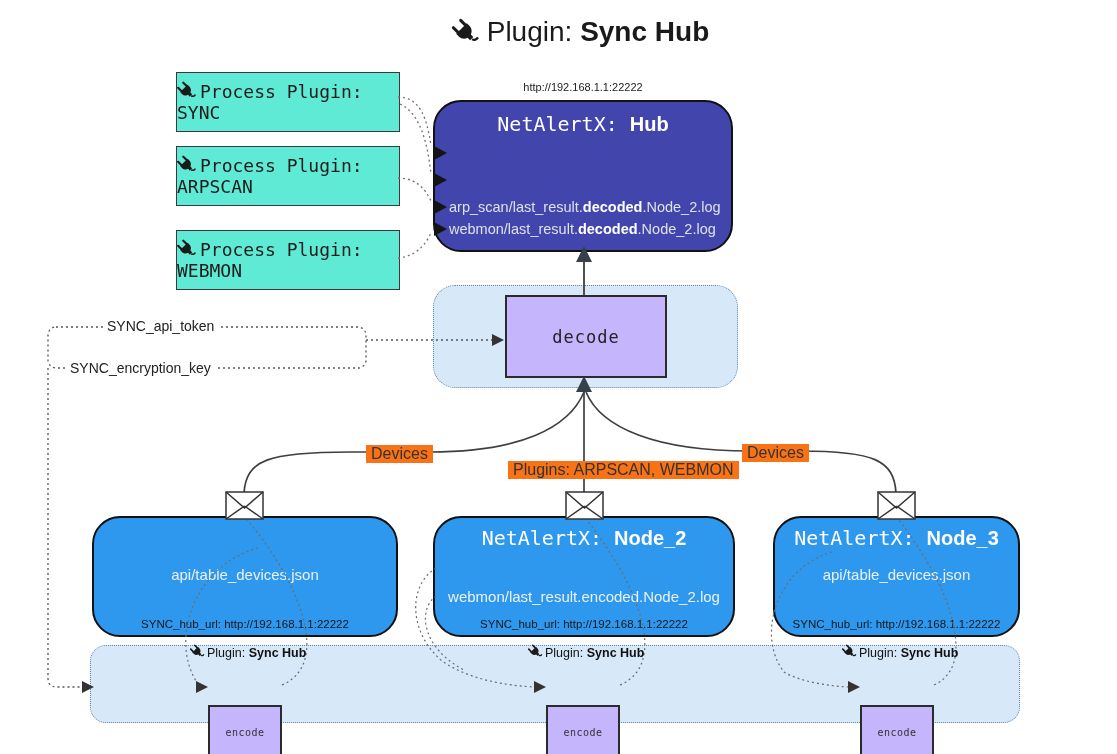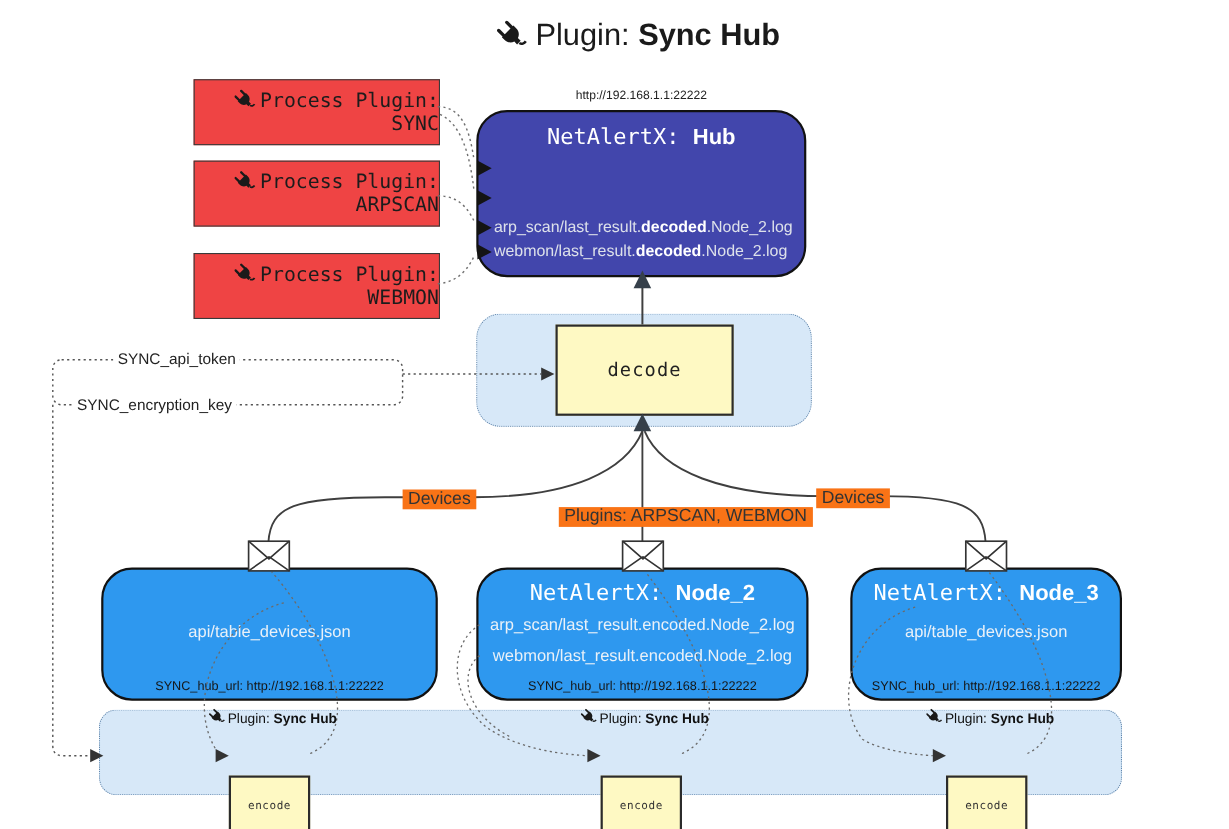--- a/index.html
+++ b/index.html
@@ -5,38 +5,38 @@
   html,body{margin:0;padding:0;background:#fff;}
   .canvas{position:relative;width:1117px;height:754px;background:#ffffff;
           font-family:"Liberation Sans",sans-serif;overflow:hidden;}
   .abs{position:absolute;}
   .svg-layer{position:absolute;left:0;top:0;width:1117px;height:754px;pointer-events:none;z-index:5;}
   
   .title{left:45px;top:16px;width:1070px;text-align:center;font-size:28px;color:#1a1a1a;z-index:2;}
   .title .b{font-weight:700;}
   .title svg{vertical-align:-7px;margin-right:6px;}
   
-  .pbox{left:176px;width:222px;height:58px;border:1.6px solid #3a3a3a;background:#ef4444;
+  .pbox{left:176px;width:222px;height:58px;border:1.6px solid #3a3a3a;background:#5eead4;
         font-family:"DejaVu Sans Mono",monospace;font-size:18px;color:#1c1c1c;
-        display:flex;flex-direction:column;align-items:flex-end;justify-content:center;z-index:2;}
+        display:flex;flex-direction:column;align-items:flex-start;justify-content:center;z-index:2;}
   .pbox .l1{display:flex;align-items:center;gap:3px;}
   
   .hub{left:433px;top:100px;width:300px;height:152px;background:#4246ac;border:2px solid #111;
        border-radius:28px;box-sizing:border-box;z-index:2;}
   .hub-title{left:433px;top:112px;width:300px;text-align:center;font-size:20px;color:#fff;z-index:3;}
   .mono{font-family:"DejaVu Sans Mono",monospace;}
   .hub-title .b,.node-title .b{font-weight:700;font-family:"Liberation Sans",sans-serif;}
   .hublog{left:449px;width:285px;font-size:14.5px;color:#dde1ea;z-index:3;white-space:nowrap;}
   .hublog .b{color:#fff;font-weight:700;}
   .hub-url{left:433px;top:81px;width:300px;text-align:center;font-size:11px;color:#222;z-index:2;}
   
   .panel{background:#d7e8f8;border:1.6px dotted #6286ab;box-sizing:border-box;z-index:1;}
   .decode-panel{left:433px;top:285px;width:305px;height:103px;border-radius:22px;}
   .band{left:90px;top:645px;width:930px;height:78px;border-radius:16px;}
-  .codebox{background:#fef9c3;border:2px solid #2b2b2b;box-sizing:border-box;z-index:2;
+  .codebox{background:#c4b5fd;border:2px solid #2b2b2b;box-sizing:border-box;z-index:2;
            display:flex;align-items:center;justify-content:center;
            font-family:"DejaVu Sans Mono",monospace;color:#222;}
   .decode-box{left:505px;top:295px;width:162px;height:83px;font-size:17px;letter-spacing:1px;}
   .encode-box{top:661px;width:74px;height:54px;font-size:10px;letter-spacing:.5px;color:#333;margin-top:44px;}
   
   .node{top:516px;height:121px;background:#2e98ef;border:2px solid #111;border-radius:28px;
         box-sizing:border-box;z-index:2;}
   .node-title{top:526px;text-align:center;font-size:20px;color:#fff;z-index:3;white-space:nowrap;}
   .nline{text-align:center;font-size:15px;color:#eaf1f8;z-index:3;white-space:nowrap;}
   .nurl{top:618px;text-align:center;font-size:11.5px;color:#161616;z-index:3;white-space:nowrap;}
@@ -113,21 +113,20 @@
   <div class="abs online" style="left:366px;top:445px;">Devices</div>
   <div class="abs online" style="left:508px;top:461px;">Plugins: ARPSCAN, WEBMON</div>
   <div class="abs online" style="left:742px;top:444px;">Devices</div>
 
   <div class="abs node" style="left:92px;width:306px;"></div>
   <div class="abs nline" style="left:92px;width:306px;top:566px;">api/table_devices.json</div>
   <div class="abs nurl" style="left:92px;width:306px;">SYNC_hub_url: http://192.168.1.1:22222</div>
 
   <div class="abs node" style="left:433px;width:302px;"></div>
   <div class="abs node-title mono" style="left:433px;width:302px;"><span>NetAlertX: </span><span class="b">Node_2</span></div>
-  <div class="abs nline" style="left:433px;width:302px;top:560px;">arp_scan/last_result.encoded.Node_2.log</div>
   <div class="abs nline" style="left:433px;width:302px;top:588px;">webmon/last_result.encoded.Node_2.log</div>
   <div class="abs nurl" style="left:433px;width:302px;">SYNC_hub_url: http://192.168.1.1:22222</div>
 
   <div class="abs node" style="left:773px;width:247px;"></div>
   <div class="abs node-title mono" style="left:773px;width:247px;"><span>NetAlertX: </span><span class="b">Node_3</span></div>
   <div class="abs nline" style="left:773px;width:247px;top:566px;">api/table_devices.json</div>
   <div class="abs nurl" style="left:773px;width:247px;">SYNC_hub_url: http://192.168.1.1:22222</div>
 
   <div class="abs panel band"></div>
   <div class="abs band-label" style="left:190px;top:644px;"><svg width="15" height="16" viewBox="0 0 24 26">

